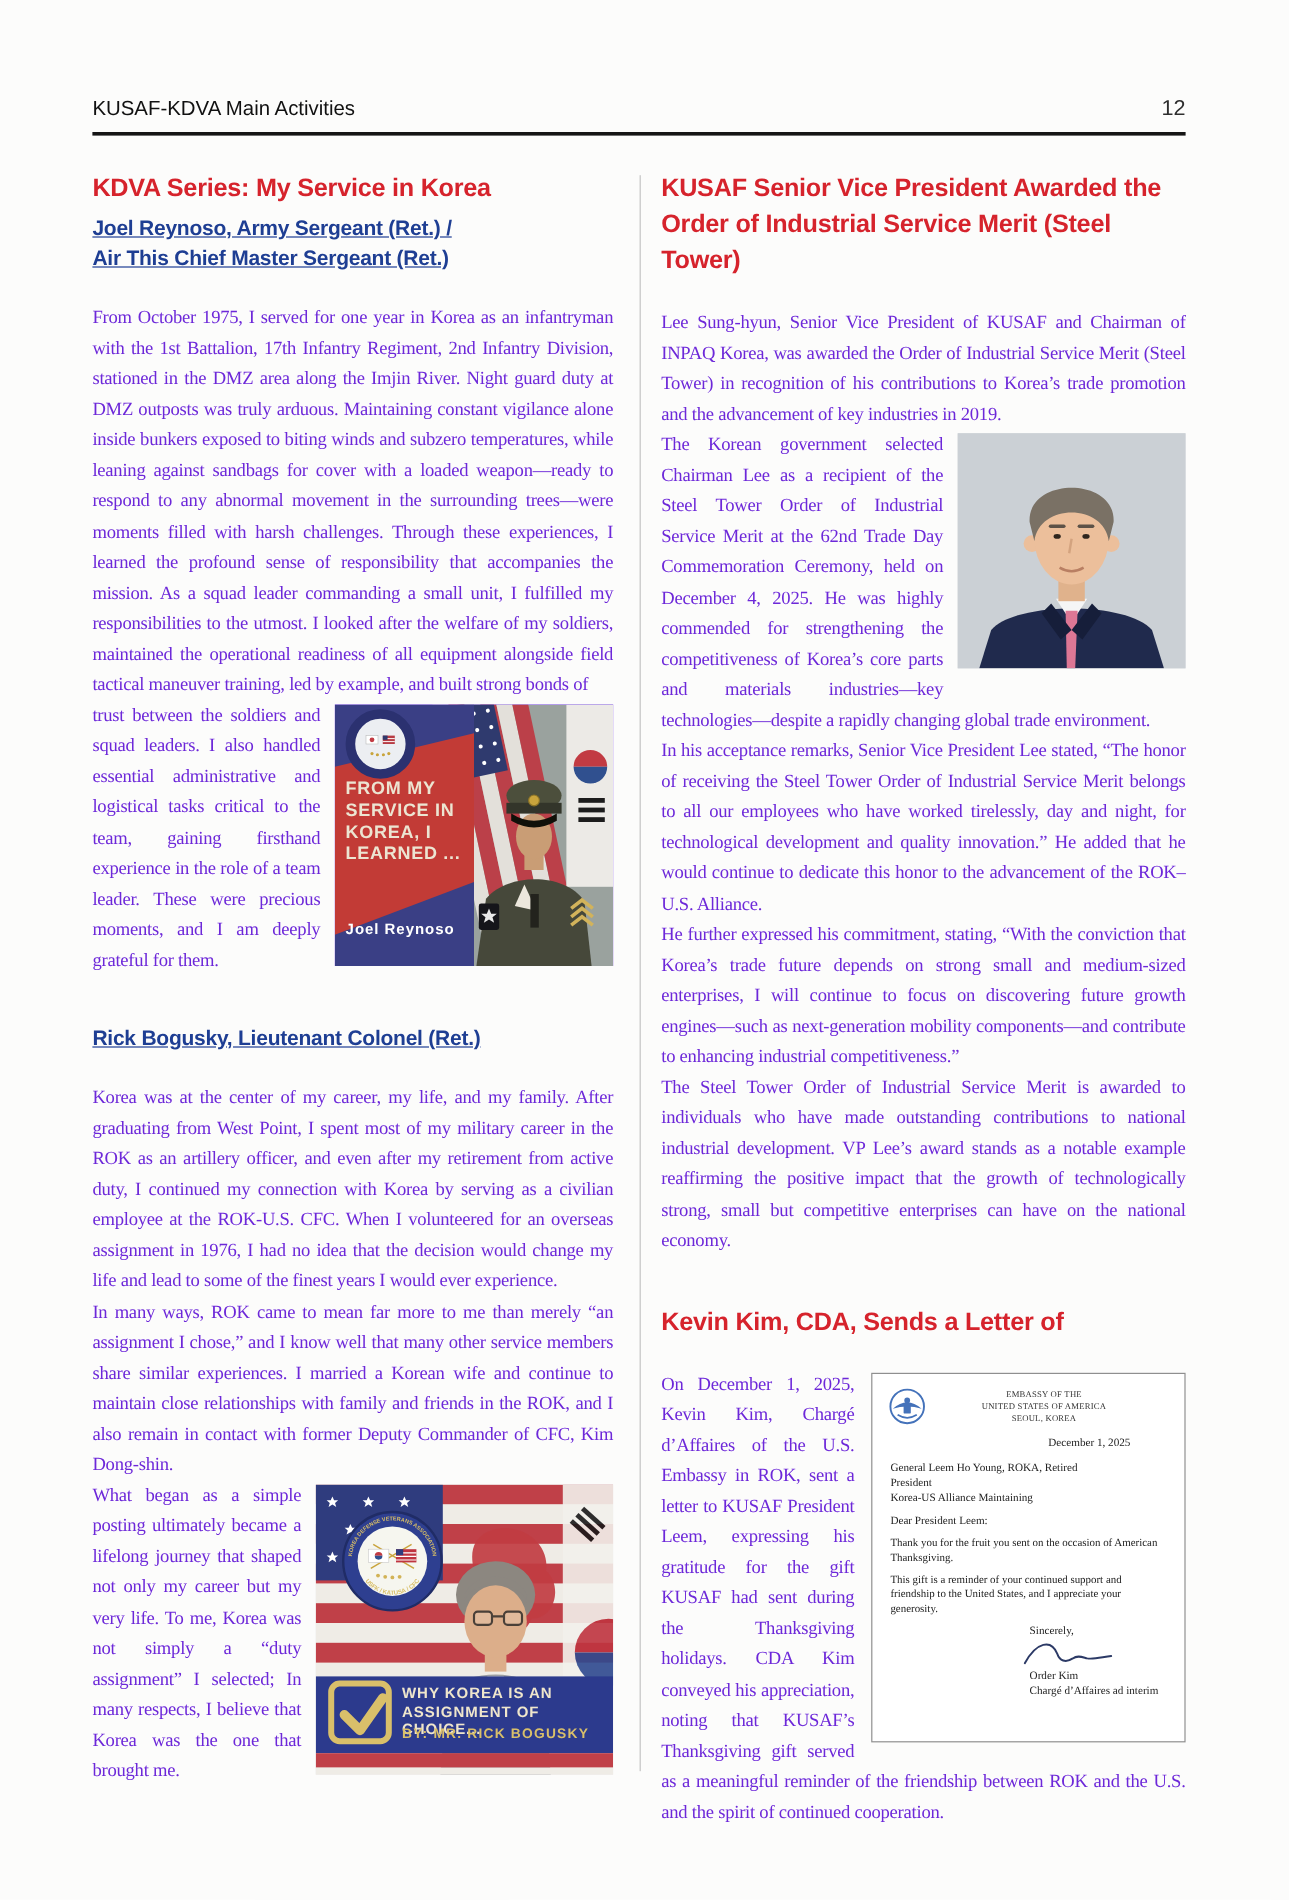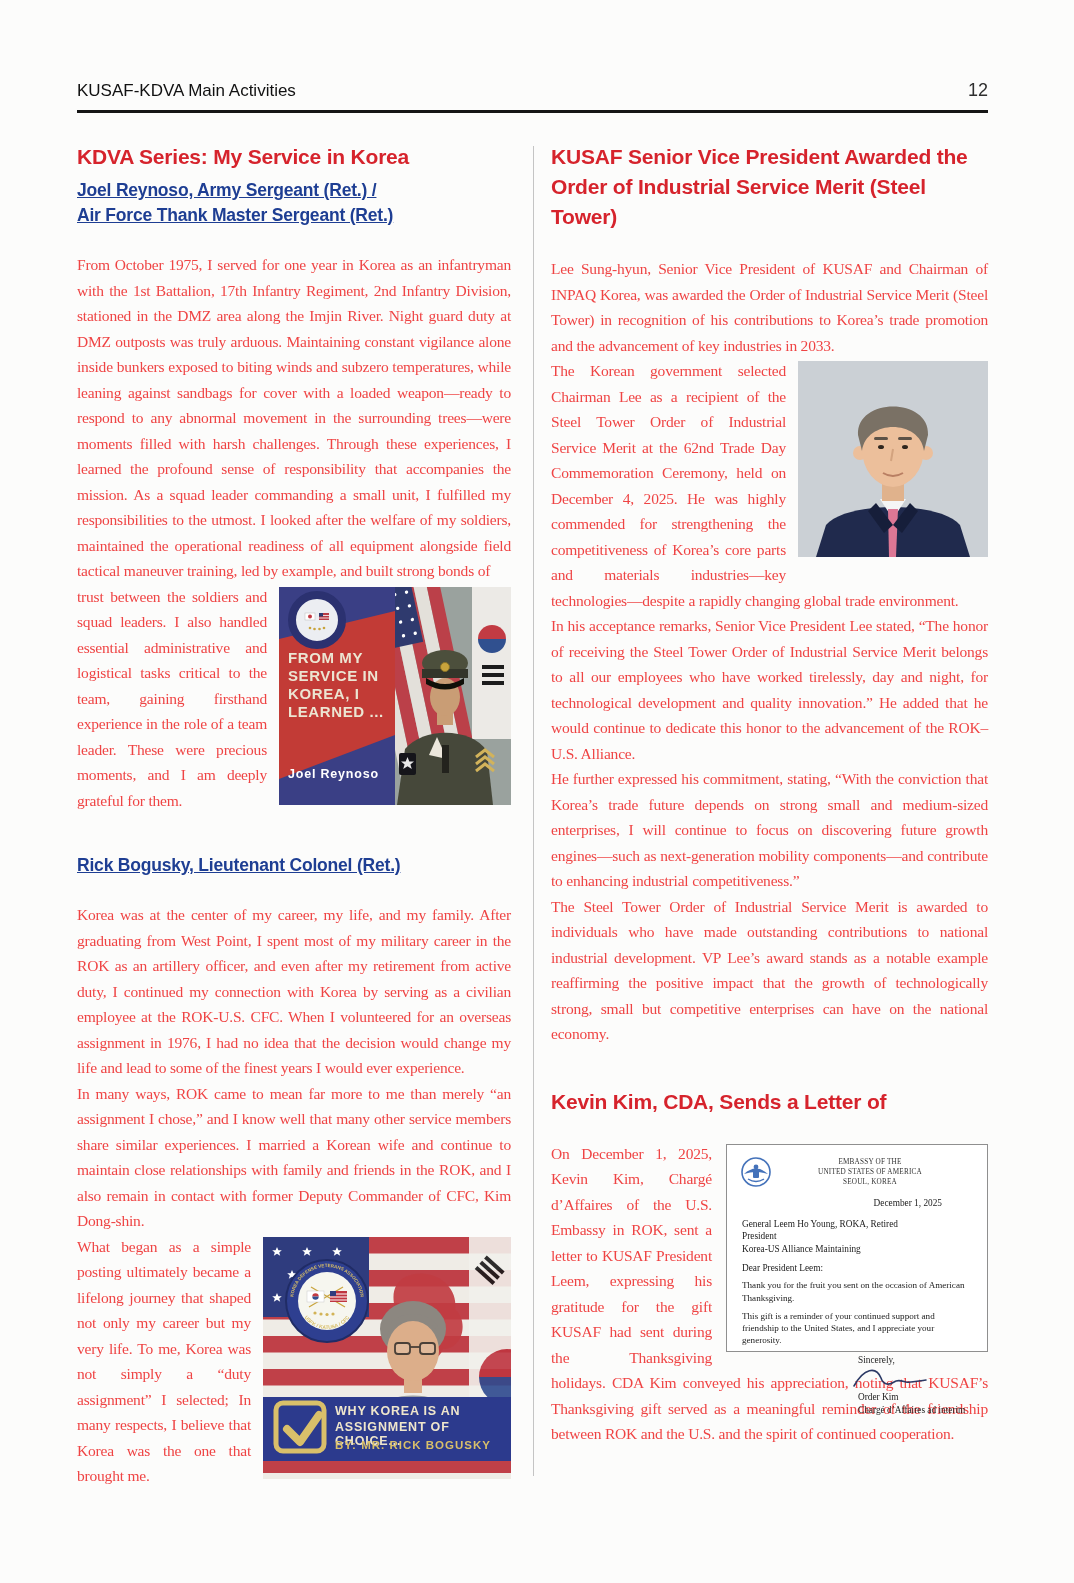--- a/index.html
+++ b/index.html
@@ -13,21 +13,21 @@
   .divider{position:absolute;left:533px;top:146px;width:1px;height:1330px;background:#c4c4c4;}
   
   .col{position:absolute;top:142px;}
   .col-left{left:77px;width:434px;}
   .col-right{left:551px;width:437px;}
   .t-red{margin:0;font-family:"Liberation Sans",sans-serif;font-weight:700;font-size:21px;
          line-height:30px;color:#d6232c;letter-spacing:-0.2px;}
   .t-blue{margin:0;font-family:"Liberation Sans",sans-serif;font-weight:700;font-size:17.5px;
           line-height:25px;color:#1e3e93;letter-spacing:-0.2px;text-decoration:underline;}
   .sub1{margin-top:6px;}
-  .body{margin:0;font-size:15.5px;line-height:25.5px;text-align:justify;letter-spacing:-0.2px;color:#ef4444;}
+  .body{margin:0;font-size:15.5px;line-height:25.5px;text-align:justify;letter-spacing:-0.2px;color:#6d28d9;}
   .first{margin-top:24px;}
   .sect{margin-top:40px;}
   .flow::after{content:"";display:block;clear:both;}
   .fimg{float:right;position:relative;overflow:hidden;}
   
   .joel{width:232px;height:218px;margin:3px 0 4px 12px;background:#8b5cf6;}
   .joel-headline{position:absolute;left:9px;top:62px;width:102px;
       font-family:"Liberation Sans",sans-serif;font-weight:700;font-size:15px;line-height:18px;
       color:#ece5d2;letter-spacing:.6px;}
   .joel-author{position:absolute;left:9px;top:180px;font-family:"Liberation Sans",sans-serif;
@@ -35,21 +35,21 @@
   
   .rick{width:248px;height:242px;margin:3px 0 4px 12px;background:#efefef;}
   .rick-h{position:absolute;left:72px;font-family:"Liberation Sans",sans-serif;font-weight:700;
       font-size:12.5px;color:#efe6cc;letter-spacing:.8px;}
   .rick-h1{top:167px;} .rick-h2{top:183px;}
   .rick-by{position:absolute;left:72px;top:202px;font-family:"Liberation Sans",sans-serif;
       font-weight:700;font-size:11.5px;color:#d9bf6a;letter-spacing:1px;}
   
   .lee{width:190px;height:196px;margin:3px 0 6px 12px;background:#cbd0d5;}
   
-  .letter{width:262px;height:208px;margin:3px 0 6px 14px;background:#ffffff;border:1px solid #8f8f8f;
+  .letter{width:262px;height:308px;margin:3px 0 6px 14px;background:#ffffff;border:1px solid #8f8f8f;
       box-sizing:border-box;padding:12px 15px 16px;position:relative;color:#222;float:right;}
   .seal{position:absolute;left:12px;top:10px;}
   .lh{text-align:center;margin-left:26px;font-size:7.2px;line-height:1.4;letter-spacing:.2px;color:#333;}
   .ldate{margin-top:11px;text-align:right;padding-right:30px;font-size:9.3px;}
   .laddr{margin-top:10px;font-size:9.3px;line-height:1.35;}
   .lsal{margin-top:8px;font-size:9.3px;}
   .lbody{margin-top:6px;font-size:9.1px;line-height:1.35;}
   .lclose{margin-top:8px;margin-left:116px;font-size:9.3px;}
   .lsig{margin-left:106px;display:block;}
   .lsigname{margin-left:116px;font-size:9.3px;line-height:1.4;}
@@ -62,21 +62,21 @@
   <div class="hdr">
     <div class="hdr-title">KUSAF-KDVA Main Activities</div>
     <div class="hdr-num">12</div>
   </div>
 
   <div class="divider"></div>
 
   <div class="col col-left">
     <h2 class="t-red">KDVA Series: My Service in Korea</h2>
     <h3 class="t-blue sub1">Joel Reynoso, Army Sergeant (Ret.) /</h3>
-    <h3 class="t-blue">Air Force Thank Master Sergeant (Ret.)</h3>
+    <h3 class="t-blue">Air This Chief Master Sergeant (Ret.)</h3>
 
     <p class="body first">From October 1975, I served for one year in Korea as an infantryman with the 1st Battalion, 17th Infantry Regiment, 2nd Infantry Division, stationed in the DMZ area along the Imjin River. Night guard duty at DMZ outposts was truly arduous. Maintaining constant vigilance alone inside bunkers exposed to biting winds and subzero temperatures, while leaning against sandbags for cover with a loaded weapon—ready to respond to any abnormal movement in the surrounding trees—were moments filled with harsh challenges. Through these experiences, I learned the profound sense of responsibility that accompanies the mission. As a squad leader commanding a small unit, I fulfilled my responsibilities to the utmost. I looked after the welfare of my soldiers, maintained the operational readiness of all equipment alongside field tactical maneuver training, led by example, and built strong bonds of</p>
 
     <div class="flow">
       <div class="fimg joel">
         <svg width="232" height="218" viewBox="0 0 232 218">
           <rect width="232" height="218" fill="#9aa29e"></rect>
           <g transform="rotate(-12 170 80)">
             <rect x="100" y="-30" width="13" height="300" fill="#e3e0da"></rect>
             <rect x="113" y="-30" width="13" height="300" fill="#bb4049"></rect>
@@ -245,21 +245,21 @@
         <div class="rick-by">BY: MR. RICK BOGUSKY</div>
       </div>
       <p class="body">What began as a simple posting ultimately became a lifelong journey that shaped not only my career but my very life. To me, Korea was not simply a “duty assignment” I selected; In many respects, I believe that Korea was the one that brought me.</p>
     </div>
   </div>
 
   <div class="col col-right">
     <h2 class="t-red">KUSAF Senior Vice President Awarded the</h2>
     <h2 class="t-red">Order of Industrial Service Merit (Steel Tower)</h2>
 
-    <p class="body first">Lee Sung-hyun, Senior Vice President of KUSAF and Chairman of INPAQ Korea, was awarded the Order of Industrial Service Merit (Steel Tower) in recognition of his contributions to Korea’s trade promotion and the advancement of key industries in 2033.</p>
+    <p class="body first">Lee Sung-hyun, Senior Vice President of KUSAF and Chairman of INPAQ Korea, was awarded the Order of Industrial Service Merit (Steel Tower) in recognition of his contributions to Korea’s trade promotion and the advancement of key industries in 2019.</p>
 
     <div class="flow">
       <div class="fimg lee">
         <svg width="190" height="196" viewBox="0 0 190 196">
           <rect width="190" height="196" fill="#cbd0d5"></rect>
           <path d="M18,196 L28,164 C48,140 142,140 162,164 L172,196 Z" fill="#202a4d"></path>
           <polygon points="82,138 95,158 108,138" fill="#f5f5f5"></polygon>
           <polygon points="90,148 100,148 98,196 91,196" fill="#dd7795"></polygon>
           <path d="M78,142 L95,164 L86,172 L70,150 Z" fill="#161e3a"></path>
           <path d="M112,142 L95,164 L104,172 L120,150 Z" fill="#161e3a"></path>

